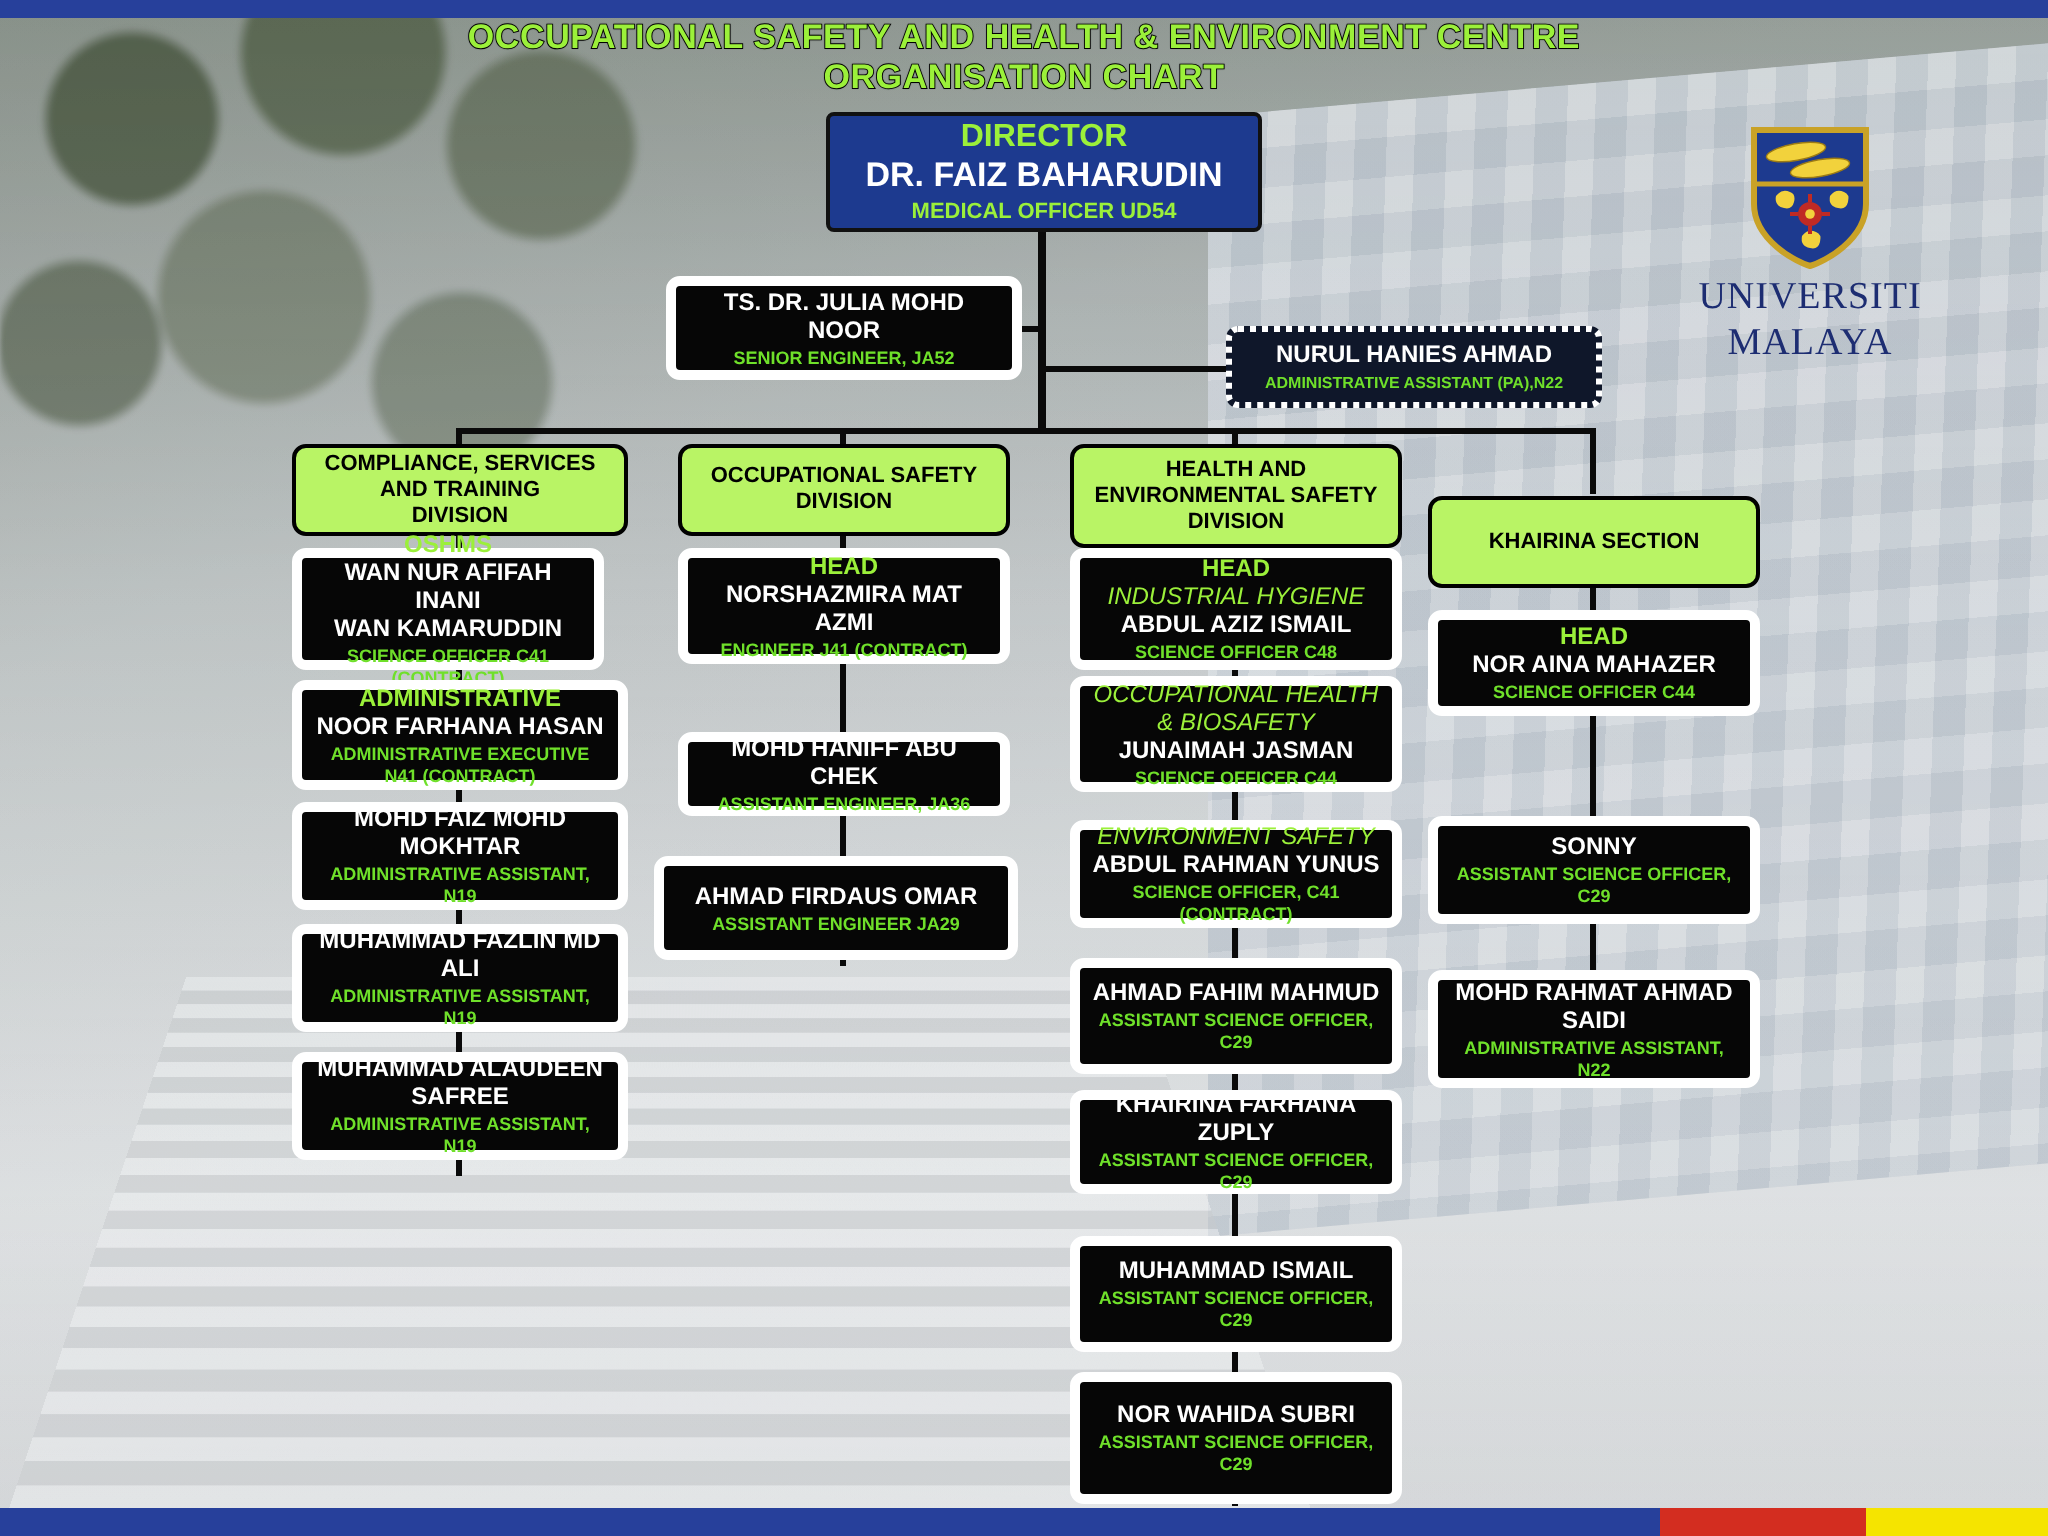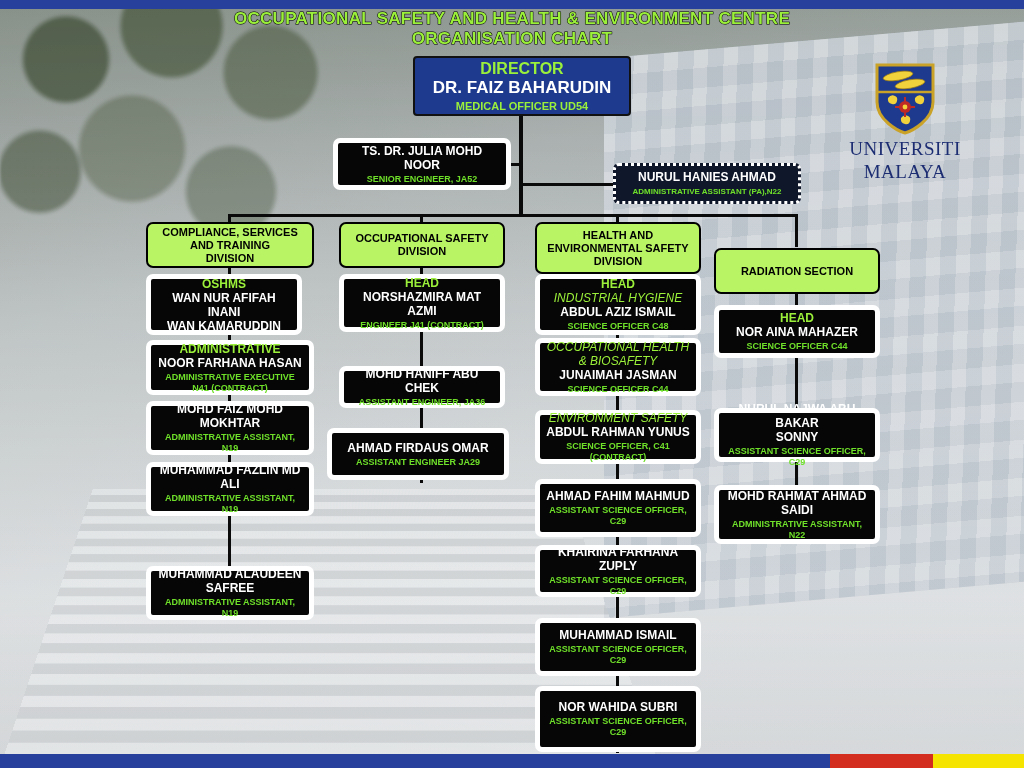--- a/index.html
+++ b/index.html
@@ -189,41 +189,42 @@
 <div class="node green" style="left:146px; top:222px; width:168px; height:46px;">
   <div class="div-label">COMPLIANCE, SERVICES</div>
   <div class="div-label">AND TRAINING</div>
   <div class="div-label">DIVISION</div>
 </div>
 
 <div class="node black" style="left:146px; top:274px; width:156px; height:61px;">
   <div class="n-role">OSHMS</div>
   <div class="n-name">WAN NUR AFIFAH INANI</div>
   <div class="n-name">WAN KAMARUDDIN</div>
+  <div class="n-title">SCIENCE OFFICER C41 (CONTRACT)</div>
 </div>
 
 <div class="node black" style="left:146px; top:340px; width:168px; height:55px;">
   <div class="n-role">ADMINISTRATIVE</div>
   <div class="n-name">NOOR FARHANA HASAN</div>
   <div class="n-title">ADMINISTRATIVE EXECUTIVE N41 (CONTRACT)</div>
 </div>
 
 <div class="node black" style="left:146px; top:401px; width:168px; height:54px;">
   <div class="n-name">MOHD FAIZ MOHD</div>
   <div class="n-name">MOKHTAR</div>
   <div class="n-title">ADMINISTRATIVE ASSISTANT, N19</div>
 </div>
 
 <div class="node black" style="left:146px; top:462px; width:168px; height:54px;">
   <div class="n-name">MUHAMMAD FAZLIN MD</div>
   <div class="n-name">ALI</div>
   <div class="n-title">ADMINISTRATIVE ASSISTANT, N19</div>
 </div>
 
-<div class="node black" style="left:146px; top:526px; width:168px; height:54px;margin-top:40px;">
+<div class="node black" style="left:146px; top:526px; width:168px; height:54px;">
   <div class="n-name">MUHAMMAD ALAUDEEN</div>
   <div class="n-name">SAFREE</div>
   <div class="n-title">ADMINISTRATIVE ASSISTANT, N19</div>
 </div>
 
 <div class="node green" style="left:339px; top:222px; width:166px; height:46px;">
   <div class="div-label">OCCUPATIONAL SAFETY</div>
   <div class="div-label">DIVISION</div>
 </div>
 
@@ -282,31 +283,30 @@
   <div class="n-name">MUHAMMAD ISMAIL</div>
   <div class="n-title">ASSISTANT SCIENCE OFFICER, C29</div>
 </div>
 
 <div class="node black" style="left:535px; top:686px; width:166px; height:66px;">
   <div class="n-name">NOR WAHIDA SUBRI</div>
   <div class="n-title">ASSISTANT SCIENCE OFFICER, C29</div>
 </div>
 
 <div class="node green" style="left:714px; top:248px; width:166px; height:46px;">
-  <div class="div-label">RADIATION SECTION</div>
+  <div class="div-label">KHAIRINA SECTION</div>
 </div>
 
 <div class="node black" style="left:714px; top:305px; width:166px; height:53px;">
   <div class="n-role">HEAD</div>
   <div class="n-name">NOR AINA MAHAZER</div>
   <div class="n-title">SCIENCE OFFICER C44</div>
 </div>
 
 <div class="node black" style="left:714px; top:408px; width:166px; height:54px;">
-  <div class="n-name">NURUL NAJWA ABU BAKAR</div>
   <div class="n-name">SONNY</div>
   <div class="n-title">ASSISTANT SCIENCE OFFICER, C29</div>
 </div>
 
 <div class="node black" style="left:714px; top:485px; width:166px; height:59px;">
   <div class="n-name">MOHD RAHMAT AHMAD</div>
   <div class="n-name">SAIDI</div>
   <div class="n-title">ADMINISTRATIVE ASSISTANT, N22</div>
 </div>
 

